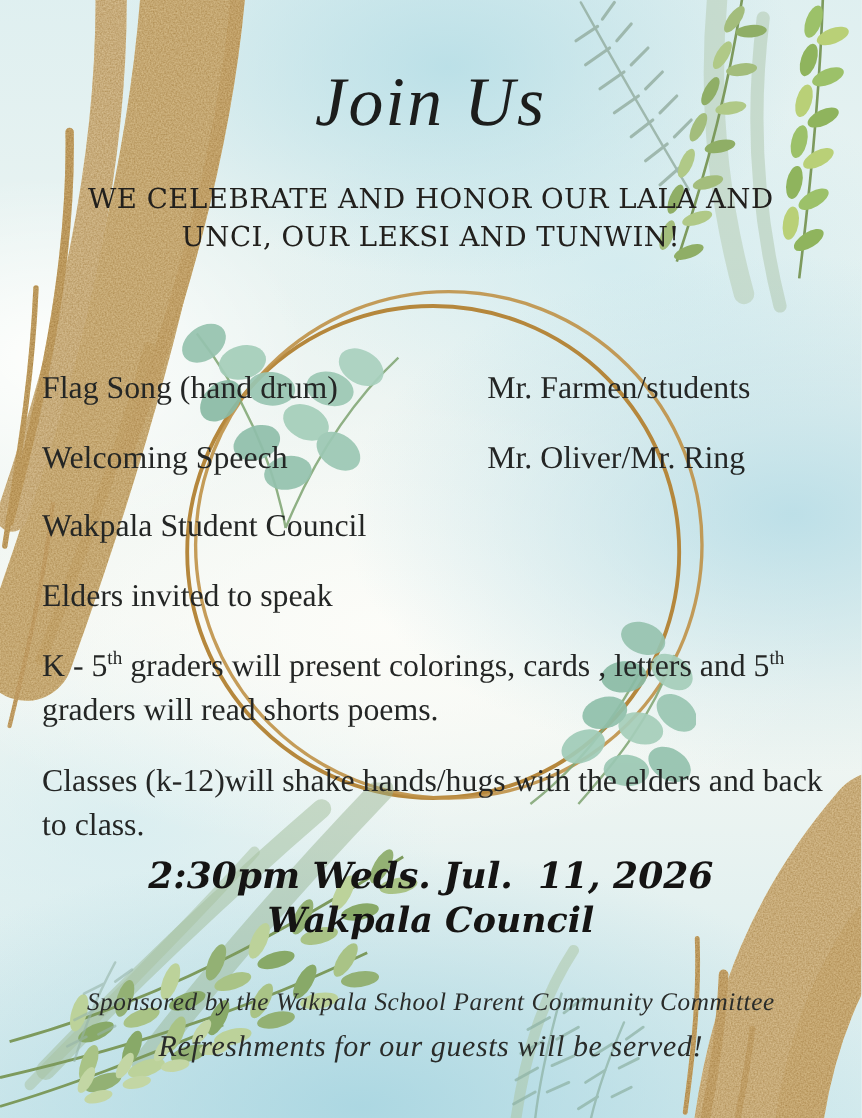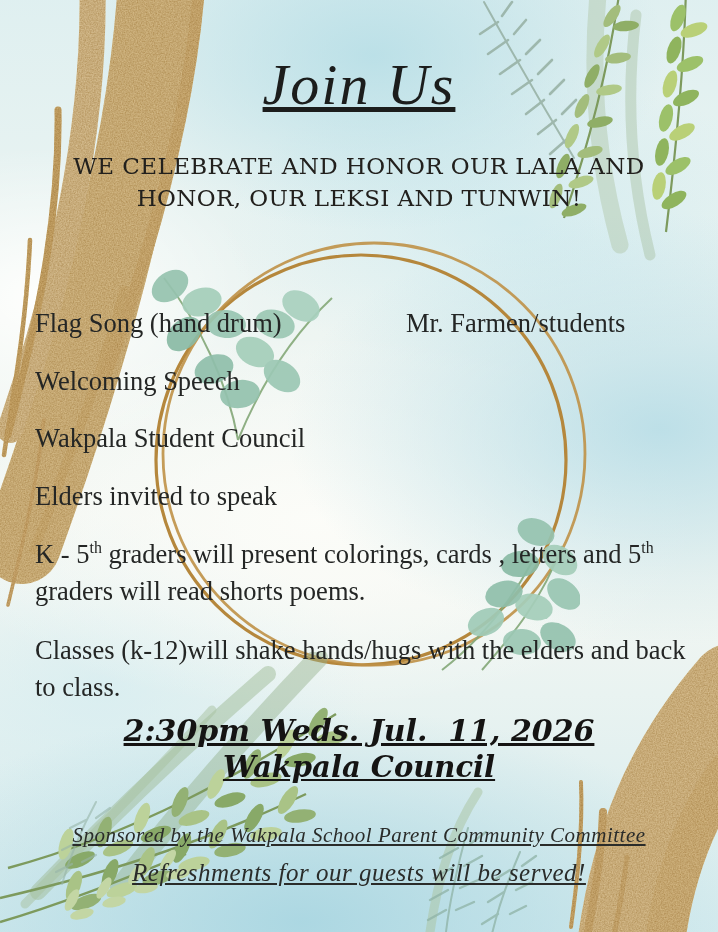--- a/index.html
+++ b/index.html
@@ -12,21 +12,21 @@
       radial-gradient(ellipse 520px 300px at 92% 46%, rgba(172,216,228,.75), rgba(172,216,228,0) 72%),
       radial-gradient(ellipse 620px 300px at 42% 99%, rgba(165,212,224,.85), rgba(165,212,224,0) 72%),
       radial-gradient(ellipse 300px 210px at 6% 32%, rgba(255,255,253,.95), rgba(255,255,253,0) 72%),
       radial-gradient(ellipse 520px 250px at 44% 56%, rgba(253,253,249,.9), rgba(253,253,249,0) 75%),
       radial-gradient(ellipse 420px 210px at 72% 24%, rgba(198,231,238,.6), rgba(198,231,238,0) 70%),
       radial-gradient(ellipse 380px 250px at 14% 74%, rgba(208,235,240,.6), rgba(208,235,240,0) 70%),
       linear-gradient(180deg, rgba(205,233,238,.45) 0%, rgba(236,245,243,.15) 36%, rgba(249,249,243,.5) 62%, rgba(190,226,234,.55) 100%);
   }
   .deco{position:absolute;z-index:1;pointer-events:none;}
   .txt{position:absolute;z-index:10;}
-  .center{left:0;width:100%;text-align:center;text-decoration:underline;}
+  .center{left:0;width:100%;text-align:center;}
   .serif{font-family:"Liberation Serif", serif;}
   .slab{font-family:"DejaVu Serif", serif;}
   .script{font-family:"Liberation Serif", cursive, serif;font-style:italic;}
 
   #title{top:56px;font-size:58px;line-height:1;color:#1c1d1c;letter-spacing:2px;}
   #headline{top:151px;left:50%;transform:translateX(-50%);width:640px;text-align:center;
     font-weight:400;font-size:23px;line-height:1.38;letter-spacing:.4px;color:#22201d;}
   #lakota{top:222px;font-size:47px;line-height:1.1;letter-spacing:1px;color:#1c1d1c;}
 
   #program{left:35px;right:24px;top:295px;font-size:26.5px;}
@@ -272,31 +272,32 @@
       <path d="M60,180 C58,230 50,270 44,305" stroke="#d2b37c" stroke-width="8"></path>
       <path d="M84,225 C80,260 74,285 70,310" stroke="#d2b37c" stroke-width="5"></path>
       <path d="M38,150 C40,200 34,250 28,295" stroke="#cfae72" stroke-width="4"></path>
     </g>
   </svg>
 
   <div class="txt center script" id="title">Join Us</div>
 
   <div class="txt slab" id="headline">
     <span style="display:block">WE CELEBRATE AND HONOR OUR LALA AND</span>
-    <span style="display:block">HONOR, OUR LEKSI AND TUNWIN!</span>
+    <span style="display:block">UNCI, OUR LEKSI AND TUNWIN!</span>
   </div>
 
 
   <div class="txt serif" id="program">
     <div class="prow">
       <span>Flag Song (hand drum)</span>
       <span>Mr. Farmen/students</span>
     </div>
     <div class="prow">
       <span>Welcoming Speech</span>
+      <span>Mr. Oliver/Mr. Ring</span>
     </div>
     <div class="prow">
       <span>Wakpala Student Council</span>
     </div>
     <div class="prow">
       <span>Elders invited to speak</span>
       <span></span>
     </div>
   </div>
 

